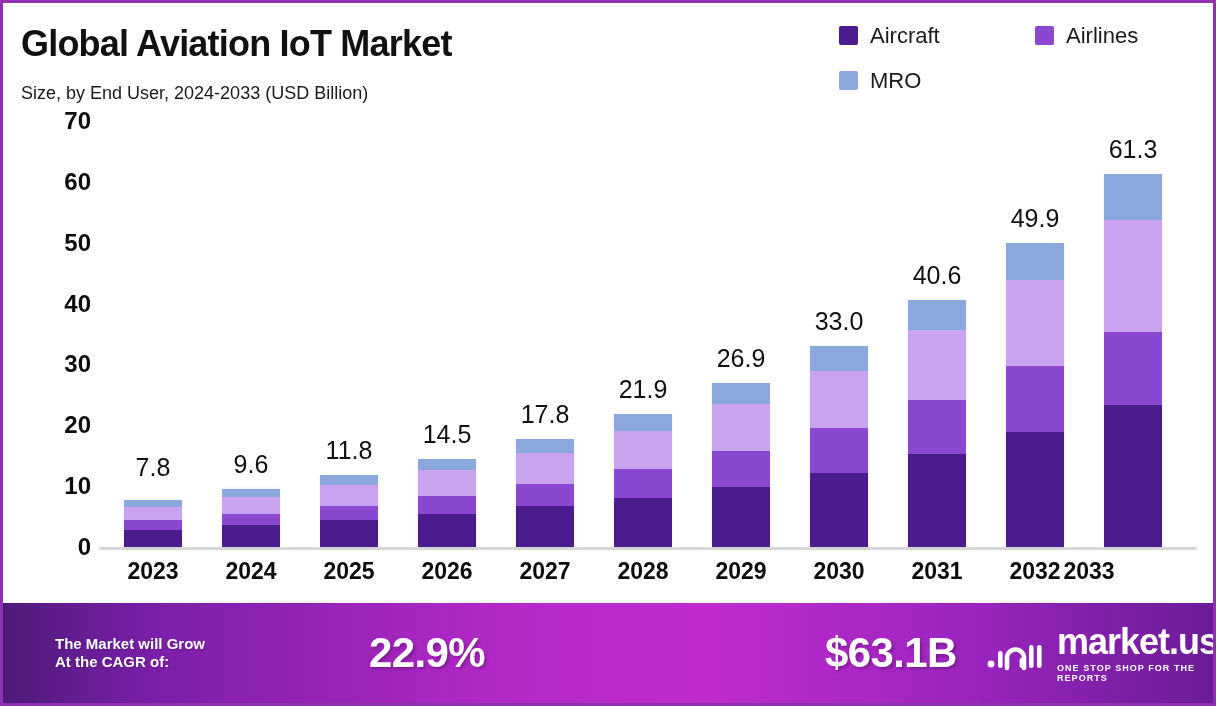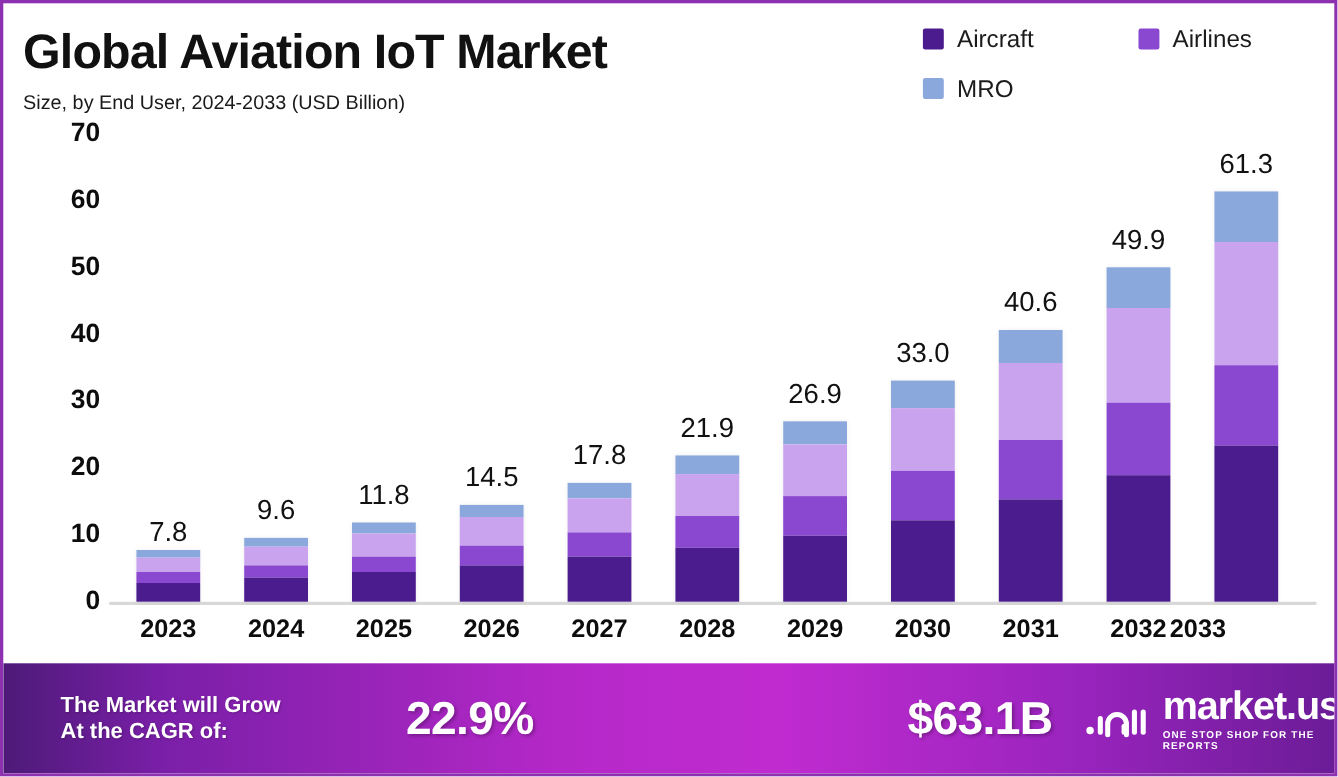--- a/index.html
+++ b/index.html
@@ -19,21 +19,21 @@
 
   
   .header {
     position: absolute;
     left: 0; top: 0;
     width: 1216px; height: 118px;
   }
   .title {
     position: absolute;
     left: 18px; top: 20px;
-    font-size: 44px;
+    font-size: 36px;
     font-weight: 800;
     letter-spacing: -0.8px;
     color: #111111;
     white-space: nowrap;
   }
   .subtitle {
     position: absolute;
     left: 18px; top: 80px;
     font-size: 18px;
     font-weight: 400;
@@ -139,21 +139,21 @@
   .footer {
     position: absolute;
     left: 0; bottom: 0;
     width: 1216px; height: 100px;
     background: linear-gradient(90deg, #4D1A78 0%, #7A1FA8 12%, #B528C8 42%, #C02BD0 58%, #9A24BE 80%, #6A1C96 100%);
     display: flex;
     align-items: center;
   }
   .footer-text {
     color: #ffffff;
-    font-size: 20px;
+    font-size: 15px;
     font-weight: 700;
     line-height: 1.22;
     text-shadow: 1px 1px 2px rgba(0,0,0,0.22);
     white-space: nowrap;
   }
   .footer-stat {
     color: #ffffff;
     font-size: 42px;
     font-weight: 800;
     letter-spacing: -0.6px;
@@ -226,21 +226,21 @@
       </div>
     <div class="baseline"></div>
     <div class="bars" id="bars">
         <div class="bar-group" style="left: 25px;">
           <div class="bar-stack" style="height: 47.4686px;">
             <div class="seg" style="height: 7.30286px; background: rgb(139, 168, 220);"></div>
             <div class="seg" style="height: 13.3886px; background: rgb(201, 163, 238);"></div>
             <div class="seg" style="height: 9.73714px; background: rgb(138, 71, 208);"></div>
             <div class="seg" style="height: 17.04px; background: rgb(75, 28, 142);"></div>
           </div>
-          <div class="bar-total" style="bottom: 48px;">7.8</div>
+          <div class="bar-total" style="bottom: 65px;">7.8</div>
         </div>
         <div class="bar-group" style="left: 123px;">
           <div class="bar-stack" style="height: 58.4229px;">
             <div class="seg" style="height: 8.52px; background: rgb(139, 168, 220);"></div>
             <div class="seg" style="height: 16.4314px; background: rgb(201, 163, 238);"></div>
             <div class="seg" style="height: 11.5629px; background: rgb(138, 71, 208);"></div>
             <div class="seg" style="height: 21.9086px; background: rgb(75, 28, 142);"></div>
           </div>
           <div class="bar-total" style="bottom: 68.4229px;">9.6</div>
         </div>

